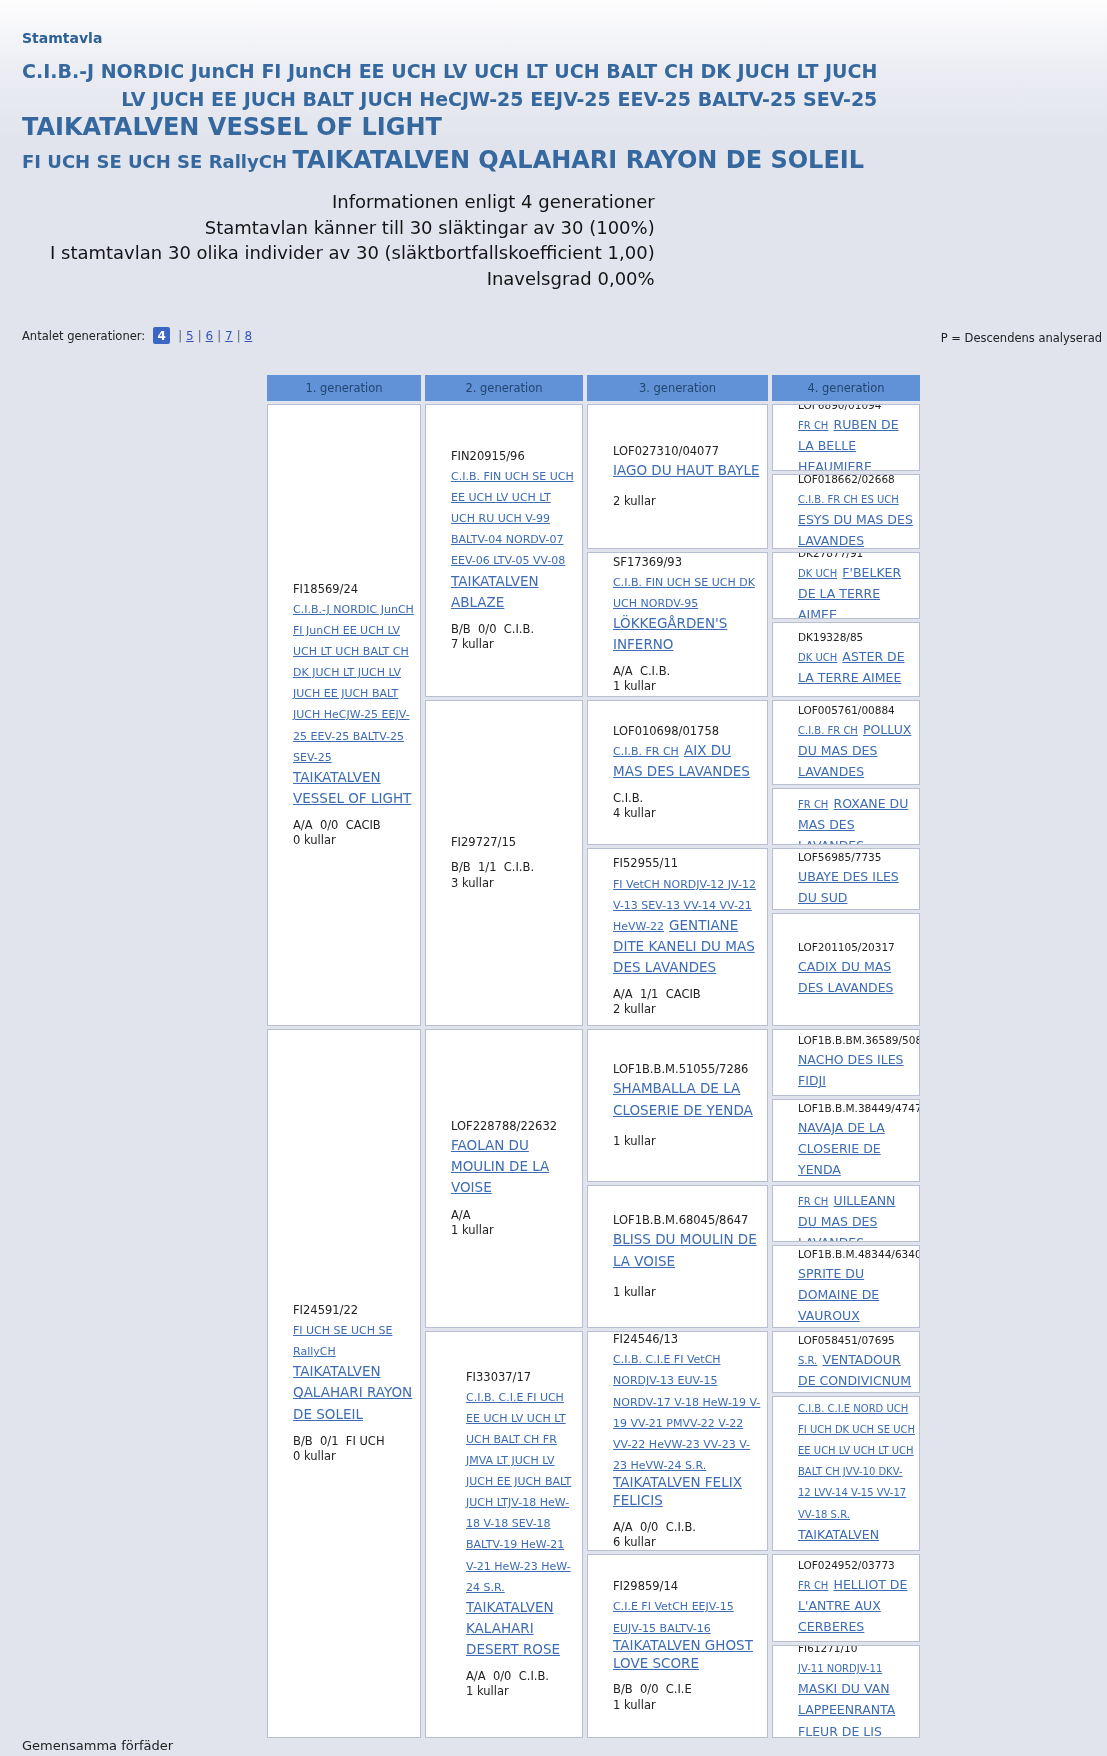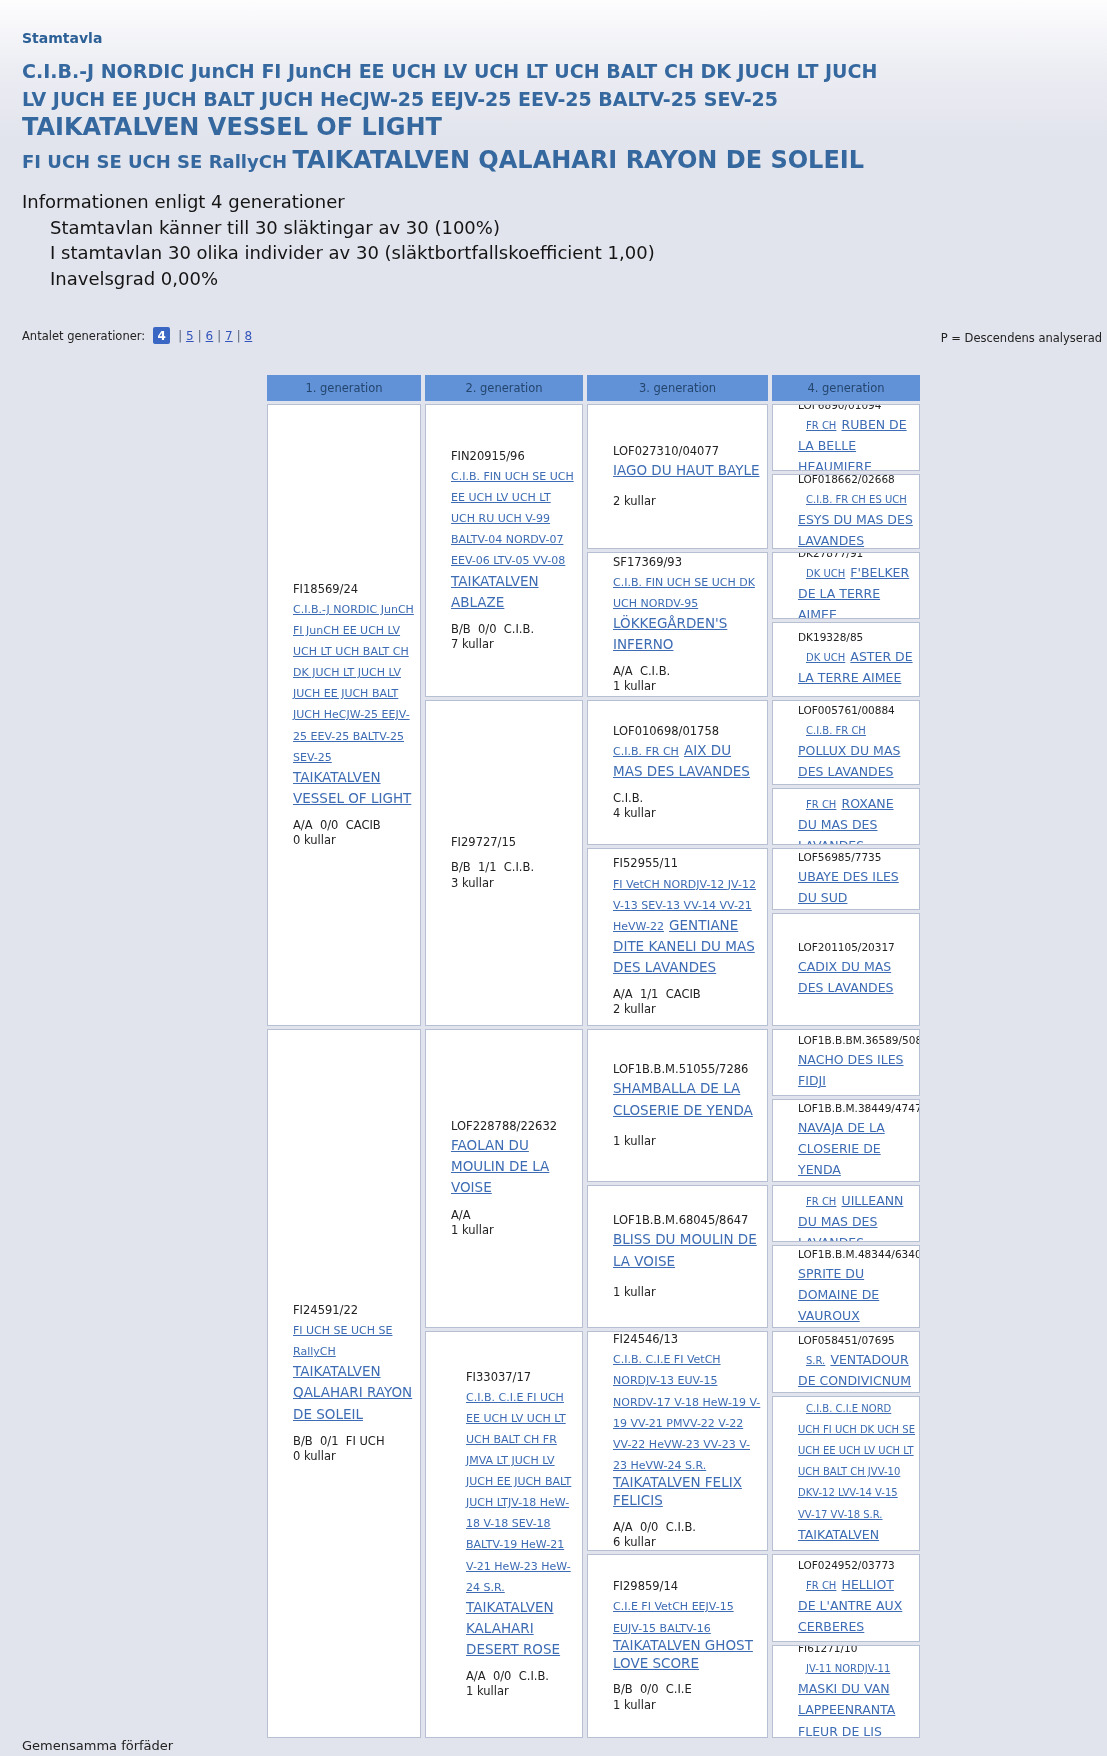--- a/index.html
+++ b/index.html
@@ -4,21 +4,21 @@
 <style>
   html,body{margin:0;padding:0;}
   body{
     width:1107px;height:1756px;
     font-family:"DejaVu Sans","Liberation Sans",sans-serif;
     background:linear-gradient(180deg,#fdfdfe 0px,#ecedf3 70px,#e2e4ed 140px,#e2e4ed 100%);
     color:#1a1a1a;
     position:relative;
     overflow:hidden;
   }
-  .abs{position:absolute;}
+  .abs{position:absolute;text-align:right;}
   .hd{left:22px;top:30px;font-size:14px;font-weight:bold;color:#2d6096;}
   .titles{left:22px;top:57px;color:#35689e;font-weight:bold;line-height:28px;font-size:19px;white-space:nowrap;}
   .mainname{left:22px;top:113px;color:#35689e;font-weight:bold;font-size:24px;white-space:nowrap;}
   .subline{left:22px;top:146px;color:#35689e;font-weight:bold;white-space:nowrap;}
   .subline .small{font-size:18px;}
   .subline .big{font-size:24px;}
   .infoblock{left:22px;top:189px;font-size:18px;line-height:25.5px;color:#141414;}
   .indent{margin-left:28px;}
   .selrow{left:22px;top:327px;display:flex;align-items:center;font-size:11.5px;color:#222;}
   .selbox{display:inline-flex;align-items:center;justify-content:center;width:17px;height:17px;background:#3a66c4;color:#fff;font-weight:bold;font-size:12px;margin:0 4px 0 8px;border-radius:2px;}
@@ -40,21 +40,21 @@
     display:flex;flex-direction:column;justify-content:center;
     padding:4px 6px 4px 25px;line-height:1.32;overflow:hidden;
   }
   .cell.c4{padding-right:4px;}
   .reg{font-size:11.5px;color:#222;white-space:nowrap;}
   .dl{color:#3d6cb4;}
   .dl .tt{font-size:11px;text-decoration:underline;}
   .dl .nm{font-size:13.5px;text-decoration:underline;}
   .dl .bk{display:block;}
   .c4 .reg{font-size:10.5px;}
-  .c4 .tt{font-size:10px;margin-left:8px;}
+  .c4 .tt{font-size:10px;}
   .c4 .nm{font-size:12.5px;}
   .st{font-size:11.5px;color:#222;margin-top:10px;white-space:pre-wrap;}
   .st:empty{display:none;}
   .kl{font-size:11.5px;color:#222;}
   .kl.solo{margin-top:14px;}
 </style>
 </head>
 <body>
 
 <div>

